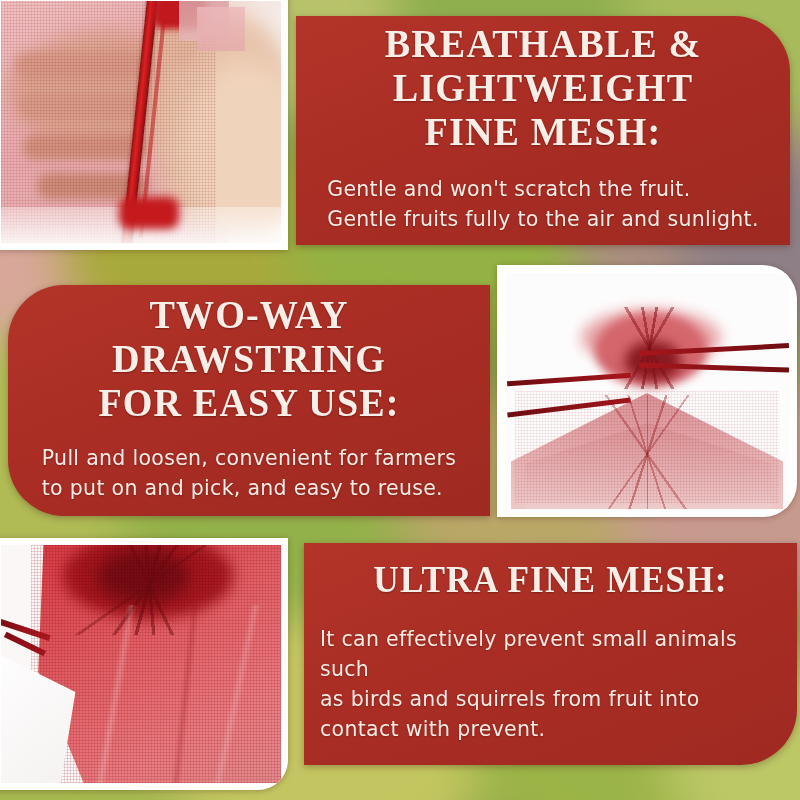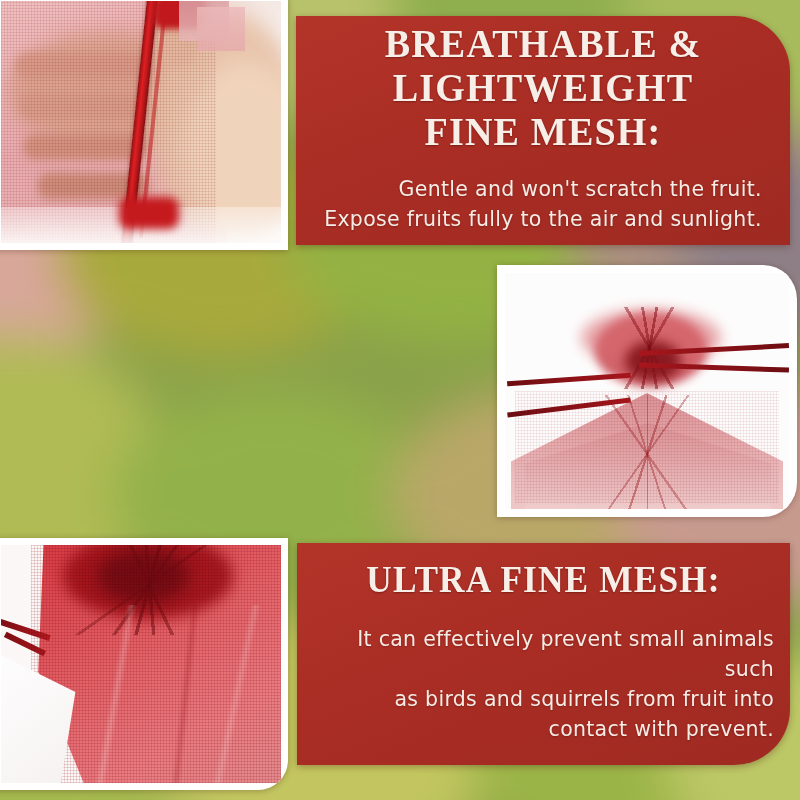--- a/index.html
+++ b/index.html
@@ -18,42 +18,42 @@
   .panel{
     position:absolute;
     background:#ac2f26;
     background-image:linear-gradient(158deg,#b33429 0%,#a92d24 45%,#9f2a22 100%);
     box-shadow:0 2px 7px rgba(60,10,5,.30);
     display:flex;flex-direction:column;align-items:center;justify-content:center;
     box-sizing:border-box;
   }
   .p1{left:296px;top:16px;width:494px;height:229px;border-radius:0 56px 0 0;padding:6px 14px 10px;}
   .p2{left:8px;top:285px;width:482px;height:231px;border-radius:56px 0 0 56px;padding:6px 16px 10px;}
-  .p3{left:297px;top:543px;width:493px;height:222px;border-radius:0 0 56px 0;padding:4px 16px 8px;gap:16px;}
+  .p3{left:304px;top:543px;width:493px;height:222px;border-radius:0 0 56px 0;padding:4px 16px 8px;gap:16px;}
 
   .heading{
     font-family:"Liberation Serif","DejaVu Serif",serif;
     color:#f7eee8;
     font-weight:700;
     letter-spacing:1.2px;
     line-height:1.07;
     text-align:center;
     font-stretch:condensed;
     transform:scaleX(.93);
     text-shadow:0 1px 2px rgba(70,8,4,.45);
     margin:0;
   }
   .p1 .heading{font-size:41px;}
   .p2 .heading{font-size:41px;}
   .p3 .heading{font-size:38px;}
 
   .body-text{
     font-family:"DejaVu Sans",sans-serif;
     color:#f6ece6;
-    text-align:right;
+    text-align:left;
     line-height:1.46;
     font-weight:400;
     letter-spacing:.3px;
     text-shadow:0 1px 2px rgba(70,8,4,.32);
     margin:0;
   }
   .p1 .body-text{font-size:20.5px;margin-top:22px;}
   .p2 .body-text{font-size:20.5px;margin-top:20px;}
   .p3 .body-text{font-size:20.5px;margin-top:10px;}
 
@@ -132,24 +132,34 @@
     </div>
   </div>
 
   <div class="panel p1">
     <h2 class="heading">
       <span>BREATHABLE &amp; LIGHTWEIGHT</span><br>
       <span>FINE MESH:</span>
     </h2>
     <p class="body-text">
       <span>Gentle and won't scratch the fruit.</span><br>
-      <span>Expose fruits fully to the air and sunlight.</span>
+      <span>Gentle fruits fully to the air and sunlight.</span>
     </p>
   </div>
 
+  <div class="panel p2">
+    <h2 class="heading">
+      <span>TWO-WAY DRAWSTRING</span><br>
+      <span>FOR EASY USE:</span>
+    </h2>
+    <p class="body-text">
+      <span>Pull and loosen, convenient for farmers</span><br>
+      <span>to put on and pick, and easy to reuse.</span>
+    </p>
+  </div>
 
   <div class="photo ph2">
     <div class="inner">
       <div class="band" style="inset:0;background:#fdfcfc;"></div>
 
       <div class="band" style="left:6px;top:120px;width:272px;height:118px;
            background:radial-gradient(120% 100% at 50% 0%,#d98e93 0%,#e3a3a6 45%,#edc3c3 100%);
            clip-path:polygon(50% 0%,100% 58%,100% 100%,0% 100%,0% 58%);opacity:.95;"></div>
       <div class="band" style="left:20px;top:150px;width:246px;height:90px;
            background:linear-gradient(180deg,rgba(214,138,142,.55),rgba(246,230,228,.25));

